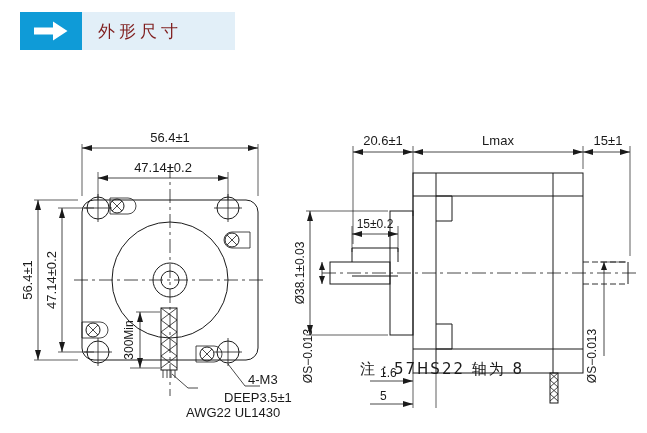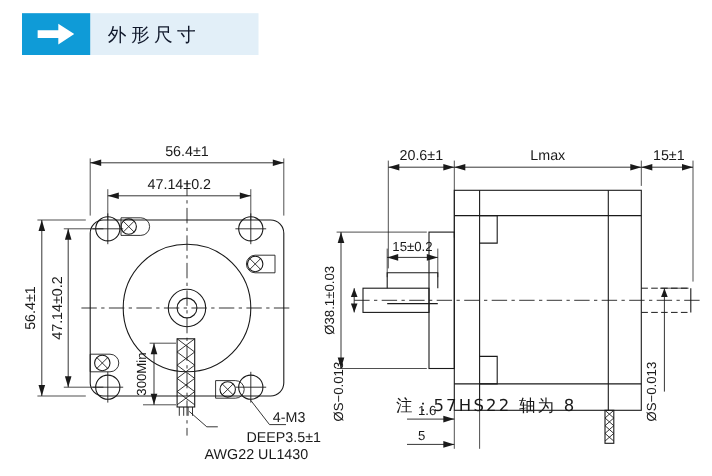--- a/index.html
+++ b/index.html
@@ -18,21 +18,21 @@
     display:flex;align-items:center;
   }
   #arrow-box{
     width:62px;height:38px;
     background:#0f9bd7;
     display:flex;align-items:center;justify-content:center;
     flex:0 0 auto;
   }
   #arrow-box svg{display:block;}
   #header-title{
-    color:#0f172a;
+    color:#7f1d1d;
     font-size:17px;
     letter-spacing:4px;
     padding-left:16px;
     white-space:nowrap;
     font-family:"DejaVu Sans", sans-serif;
   }
   
   #drawing{
     position:absolute;left:0;top:56px;
     width:519px;height:377px;

